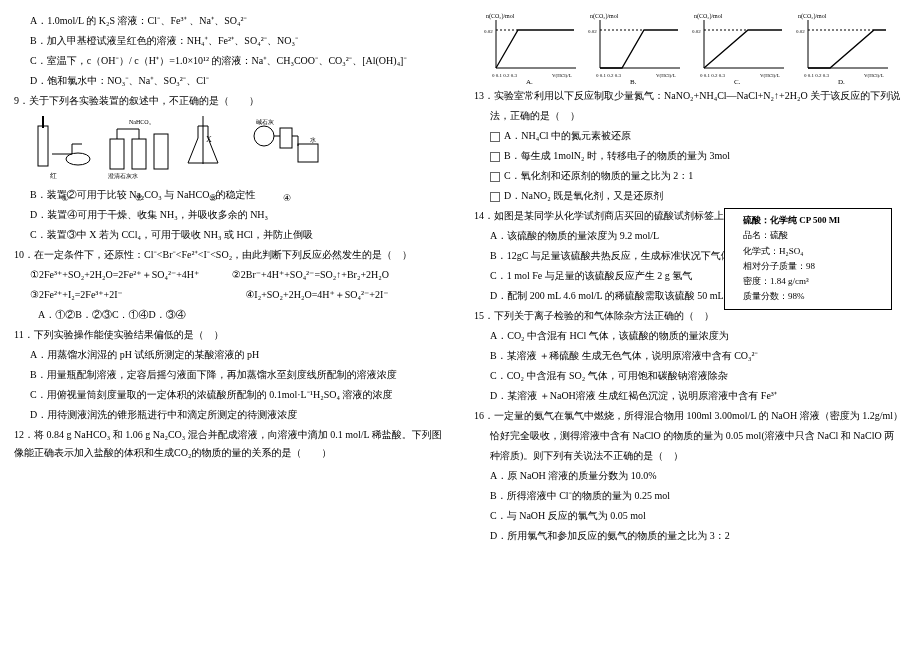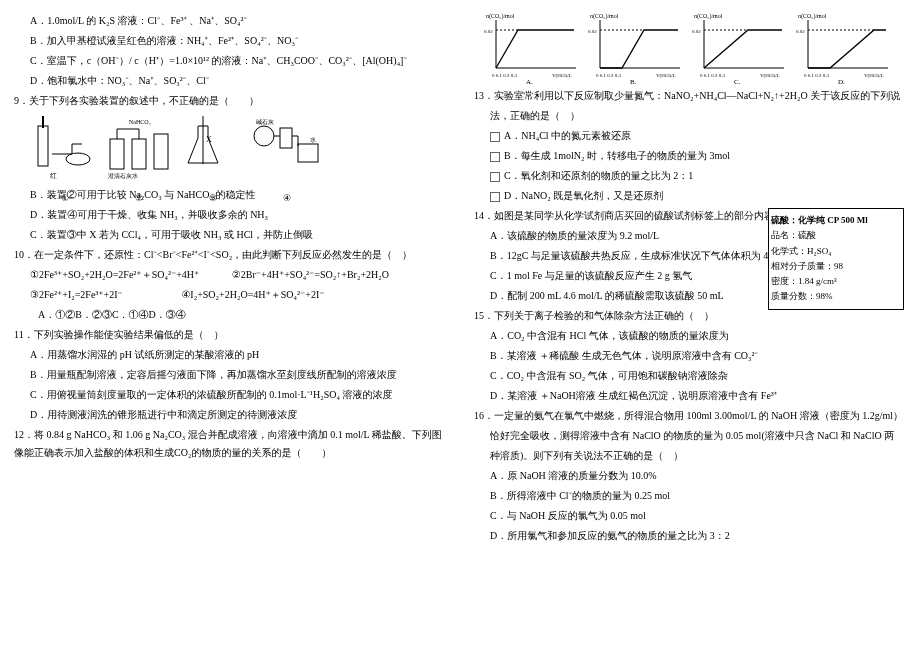--- a/index.html
+++ b/index.html
@@ -47,25 +47,25 @@
     gap: 4px;
     margin-left: 10px;
   }
   .graph {
     width: 100px;
     height: 75px;
   }
   .graph svg { width:100%; height:100%; }
   .label-box {
     position: absolute;
-    right: 16px;
+    right: 28px;
     top: 208px;
     width: 130px;
     border: 1px solid #000;
-    padding: 4px 2px;
+    padding: 4px 18px;
     font-size: 9px;
     line-height: 1.7;
     background: #fff;
   }
   .col-right { position: relative; }
   .opt-row { display:flex; gap:0; padding-left:24px; }
   .checkbox { display:inline-block; width:8px; height:8px; border:1px solid #666; margin-right:4px; vertical-align:middle; }
 </style>
 </head>
 <body>
@@ -124,21 +124,21 @@
   <div class="line indent1">B．装置②可用于比较 Na₂CO₃ 与 NaHCO₃ 的稳定性</div>
   <div class="line indent1">D．装置④可用于干燥、收集 NH₃，并吸收多余的 NH₃</div>
   <div class="line indent1">C．装置③中 X 若为 CCl₄，可用于吸收 NH₃ 或 HCl，并防止倒吸</div>
   <div class="line">10．在一定条件下，还原性：Cl⁻&lt;Br⁻&lt;Fe²⁺&lt;I⁻&lt;SO₂，由此判断下列反应必然发生的是（　）</div>
   <div class="line indent1">
     <span>①2Fe³⁺+SO₂+2H₂O=2Fe²⁺＋SO₄²⁻+4H⁺</span>
     <span style="margin-left:30px">②2Br⁻+4H⁺+SO₄²⁻=SO₂↑+Br₂+2H₂O</span>
   </div>
   <div class="line indent1">
     <span>③2Fe²⁺+I₂=2Fe³⁺+2I⁻</span>
-    <span style="margin-left:56px">④I₂+SO₂+2H₂O=4H⁺＋SO₄²⁻+2I⁻</span>
+    <span style="margin-left:120px">④I₂+SO₂+2H₂O=4H⁺＋SO₄²⁻+2I⁻</span>
   </div>
   <div class="opt-row">
     <span>A．①②</span>
     <span>B．②③</span>
     <span>C．①④</span>
     <span>D．③④</span>
   </div>
   <div class="line">11．下列实验操作能使实验结果偏低的是（　）</div>
   <div class="line indent1">A．用蒸馏水润湿的 pH 试纸所测定的某酸溶液的 pH</div>
   <div class="line indent1">B．用量瓶配制溶液，定容后摇匀液面下降，再加蒸馏水至刻度线所配制的溶液浓度</div>

